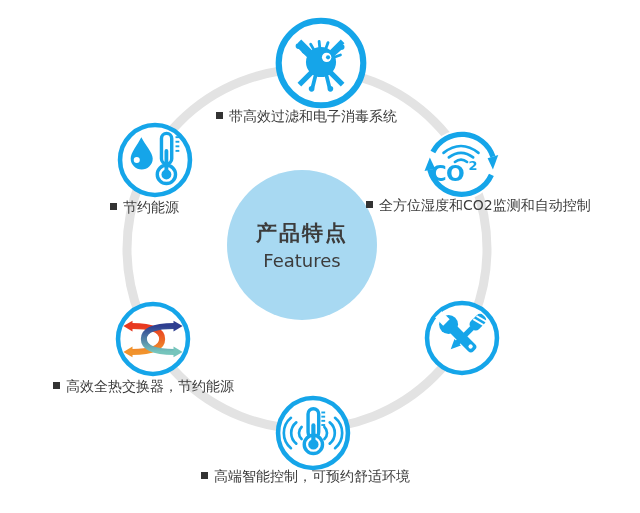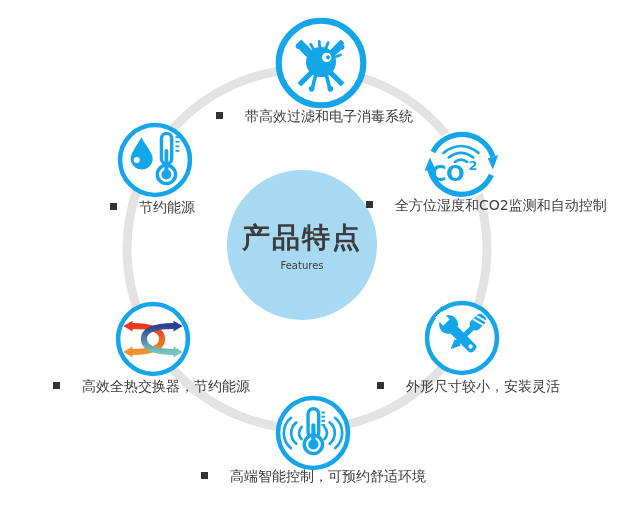--- a/index.html
+++ b/index.html
@@ -15,25 +15,25 @@
   
   .ring-svg{left:0;top:0;width:640px;height:513px;}
   .ring-svg circle{fill:none;stroke:var(--ring-gray);stroke-width:9;}
   
   .center-circle{
     left:227px;top:170px;width:150px;height:150px;border-radius:50%;
     background:var(--center-blue);
     display:flex;flex-direction:column;align-items:center;justify-content:center;
     color:var(--text-dark);
   }
-  .center-zh{font-size:28px;font-weight:600;letter-spacing:2px;}
-  .center-en{font-size:10px;margin-top:3px;}
+  .center-zh{font-size:21px;font-weight:600;letter-spacing:2px;}
+  .center-en{font-size:18px;margin-top:3px;}
   
   .label{
-    display:flex;align-items:flex-start;gap:22px;
+    display:flex;align-items:flex-start;gap:6px;
     font-size:14px;color:var(--text-dark);white-space:nowrap;line-height:16px;
   }
   .bullet{width:7px;height:7px;background:#333;margin-top:4px;flex:none;}
   
   .icon{display:block;}
   .bf{fill:var(--icon-blue);}
   .bs{stroke:var(--icon-blue);}
   .wf{fill:#fff;}
   .ws{stroke:#fff;}
   .nf{fill:none;}
@@ -172,24 +172,20 @@
   <div class="abs label" style="left:216px;top:108px">
     <span class="bullet"></span>
     <span>带高效过滤和电子消毒系统</span>
   </div>
 
   <div class="abs label" style="left:366px;top:197px">
     <span class="bullet"></span>
     <span>全方位湿度和CO2监测和自动控制</span>
   </div>
 
-  <div class="abs label" style="left:377px;top:378px">
-    <span class="bullet"></span>
-    <span>外形尺寸较小，安装灵活</span>
-  </div>
 
   <div class="abs label" style="left:201px;top:468px">
     <span class="bullet"></span>
     <span>高端智能控制，可预约舒适环境</span>
   </div>
 
   <div class="abs label" style="left:53px;top:378px">
     <span class="bullet"></span>
     <span>高效全热交换器，节约能源</span>
   </div>

